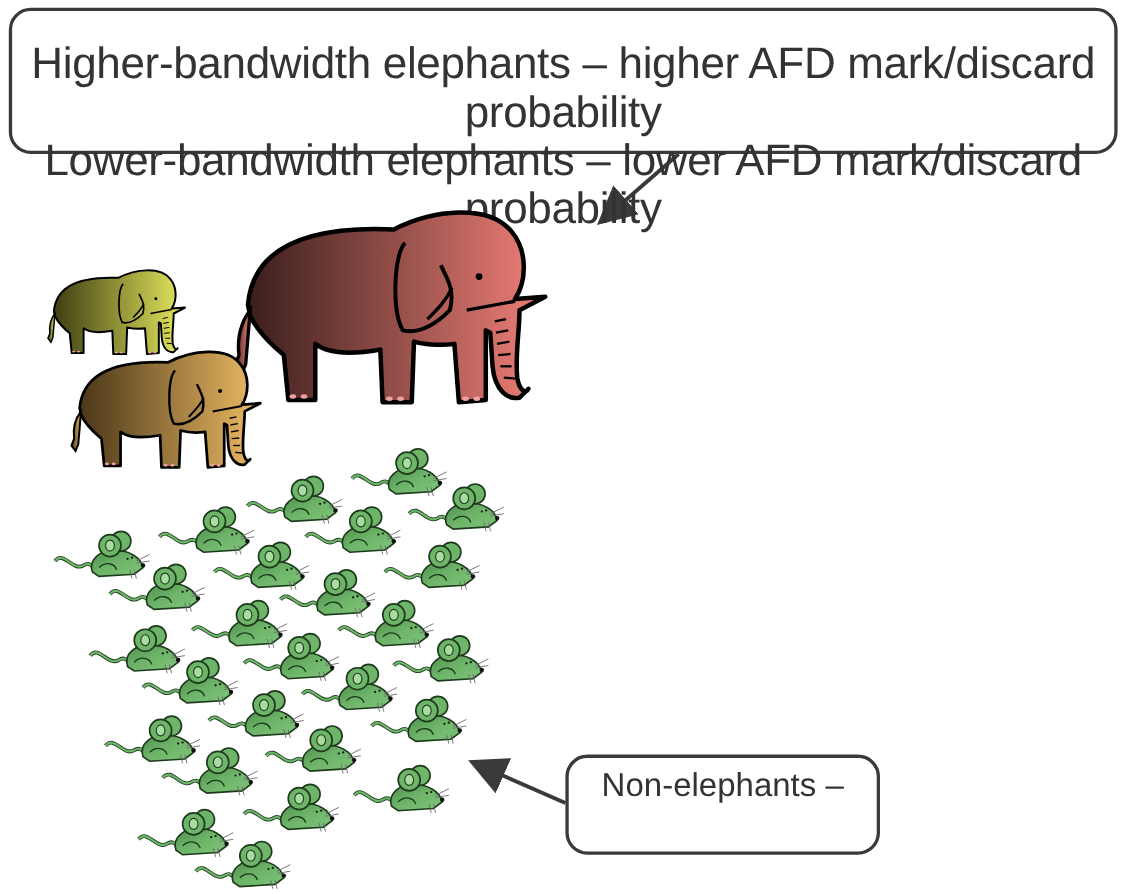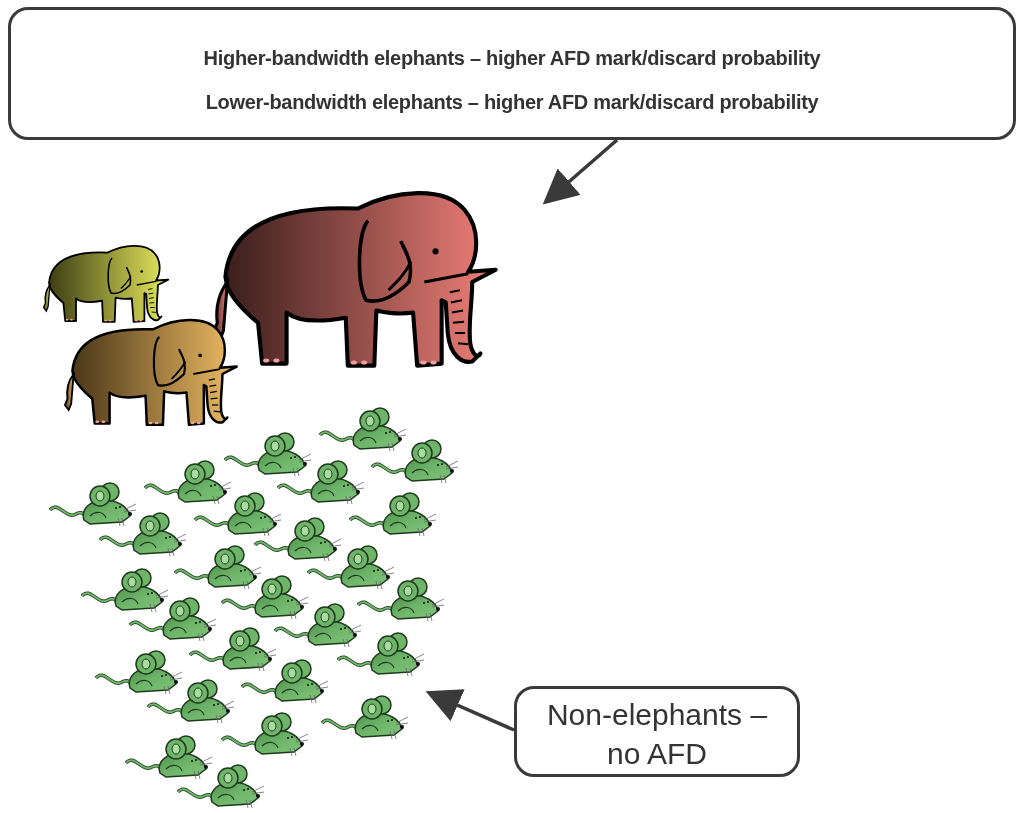--- a/index.html
+++ b/index.html
@@ -1,43 +1,42 @@
 <!DOCTYPE html>
 <html><head>
 <meta charset="utf-8">
 <style>
   html, body { margin:0; padding:0; background:#ffffff; }
   body { width:1024px; height:813px; position:relative; overflow:hidden; font-family:"Liberation Sans", "DejaVu Sans", sans-serif; }
   .callout { position:absolute; background:#fff; border:3px solid #3a3a3a; border-radius:20px; box-sizing:border-box; color:#333; text-align:center; }
-  .callout-top { left:8px; top:7px; width:1008px; height:133px; padding-top:26px; font-size:20px; line-height:44px; letter-spacing:-0.3px;font-weight:bold; }
+  .callout-top { left:8px; top:7px; width:1008px; height:133px; padding-top:26px; font-size:40px; line-height:44px; letter-spacing:-0.3px; }
   .callout-bottom { left:514px; top:686px; width:286px; height:91px; padding-top:6px; font-size:30px; line-height:39px; }
   .callout .line { display:block; }
   svg.layer { position:absolute; left:0; top:0; }
 </style>
 </head>
 <body>
 
 <svg class="layer" width="1024" height="813">
   <defs>
     <marker id="ah" markerWidth="10" markerHeight="10" refX="8" refY="5" orient="auto" markerUnits="strokeWidth">
       <path d="M0,0 L10,5 L0,10 z" fill="#3a3a3a"></path>
     </marker>
   </defs>
   <line x1="617" y1="140" x2="548" y2="200" stroke="#3a3a3a" stroke-width="3.5" marker-end="url(#ah)"></line>
   <line x1="514" y1="730" x2="432" y2="694" stroke="#3a3a3a" stroke-width="3.5" marker-end="url(#ah)"></line>
 </svg>
 
 <div class="callout callout-top">
   <span class="line">Higher-bandwidth elephants – higher AFD mark/discard probability</span>
-  <span class="line">Lower-bandwidth elephants – higher AFD mark/discard probability</span>
+  <span class="line">Lower-bandwidth elephants – lower AFD mark/discard probability</span>
 </div>
 
 <div class="callout callout-bottom">
   <span class="line">Non-elephants –</span>
-  <span class="line">no AFD</span>
 </div>
 
 <svg class="layer" width="1024" height="813">
   <defs>
     <linearGradient id="gBig" x1="0" x2="1" y1="0" y2="0">
       <stop offset="0" stop-color="#3a1e1c"></stop>
         <stop offset="1" stop-color="#f08078"></stop>
     </linearGradient>
     <linearGradient id="gMed" x1="0" x2="1" y1="0" y2="0">
       <stop offset="0" stop-color="#4a3618"></stop>

